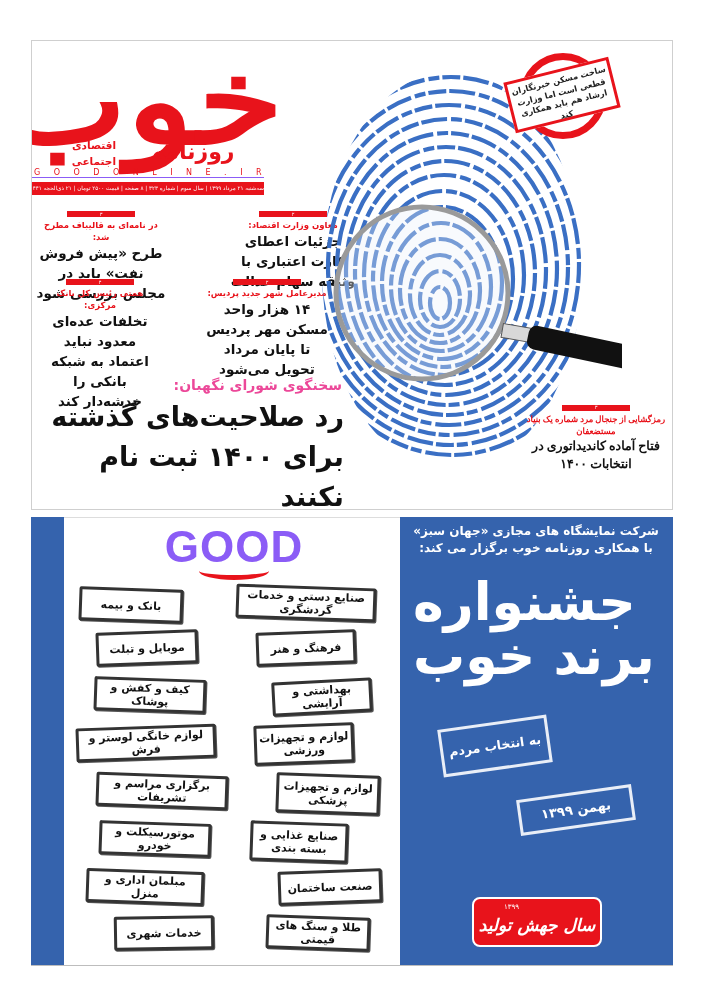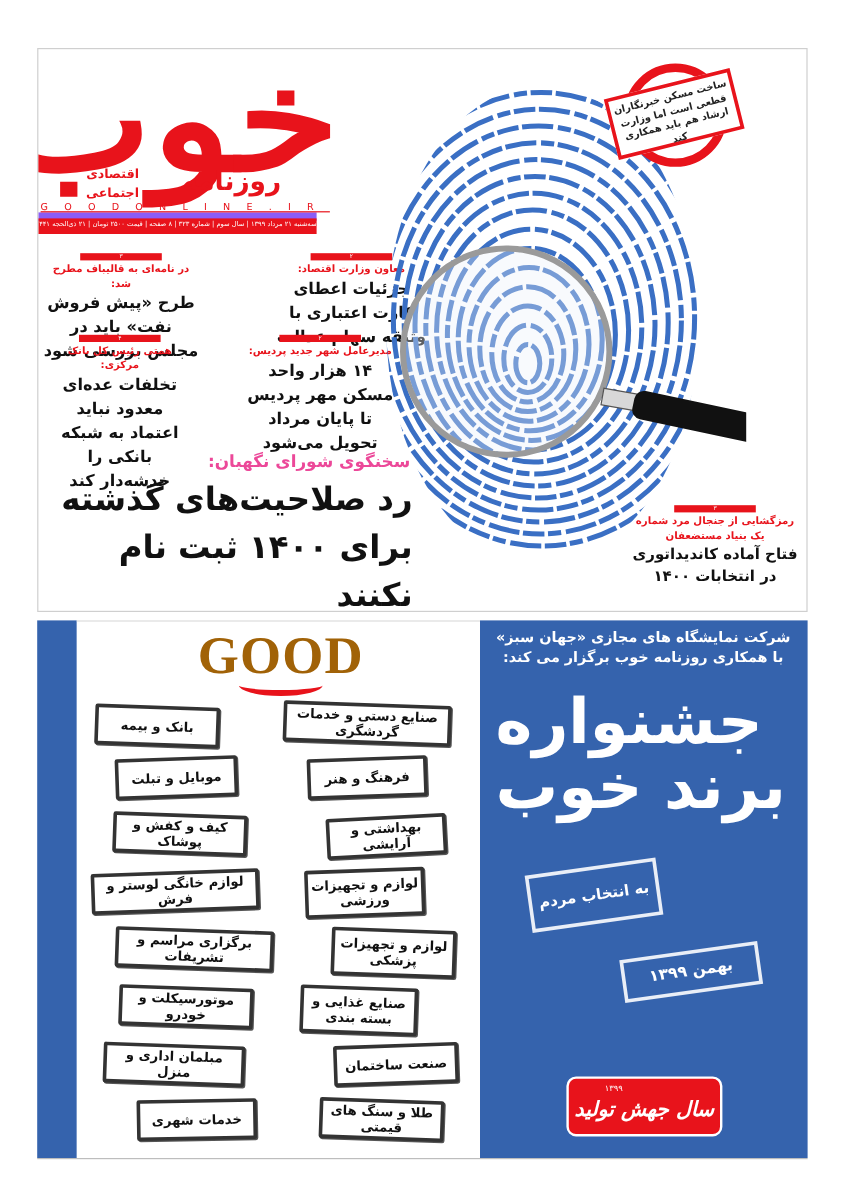--- a/index.html
+++ b/index.html
@@ -22,22 +22,21 @@
     position: absolute; left: 4px; top: 96px; width: 80px;
     color: #e8131b; font-size: 10.5px; font-weight: bold; line-height: 16px; text-align: right;
   }
   .logo-word {
     position: absolute; left: 120px; top: 98px; color: #e8131b;
     font-size: 22px; font-weight: bold;
   }
   .site-url {
     position: absolute; left: 0; top: 127px; width: 232px; direction: ltr;
     color: #e8131b; font-size: 8px; letter-spacing: 13.5px; padding-left: 2px;
-    border-bottom: 7px solid #8b5cf6;
-    text-decoration: underline;
+    border-bottom: 1px solid #8b5cf6;
   }
   .dateline {
     position: absolute; left: 0; top: 141px; width: 232px; height: 13px;
     background: #e8131b; color: #fff; font-size: 5.6px; line-height: 13px;
     text-align: center; white-space: nowrap; overflow: hidden;
   }
 
   .story { position: absolute; text-align: center; }
   .story .num {
     display: block; margin: 0 auto 2px; width: 68px; height: 6px; background: #e8131b;
@@ -63,35 +62,35 @@
   .stamp-ring {
     position: absolute; left: 14px; top: 4px; width: 86px; height: 86px;
     border: 7px solid #e8131b; border-radius: 50%;
   }
   .stamp-box {
     position: absolute; left: 2px; top: 20px; width: 108px; height: 52px;
     background: #fff; border: 3px solid #e8131b; transform: rotate(-14deg);
     color: #222; font-size: 8.2px; font-weight: bold; line-height: 11.5px; text-align: center;
     padding-top: 3px;
   }
-  .side-story { position: absolute; right: 6px; top: 380px; width: 140px; }
+  .side-story { position: absolute; right: 6px; top: 364px; width: 140px; font-family: Liberation Serif, serif; }
   .side-story .title { font-size: 12.5px; line-height: 18px; }
 
   
   .ad {
     position: absolute; left: 31px; top: 517px; width: 642px; height: 449px;
     border-bottom: 1.5px solid #bdbdbd;
   }
   .ad-left-strip { position: absolute; left: 0; top: 0; width: 33px; height: 448px; background: #3563ad; }
   .ad-white { position: absolute; left: 33px; top: 0; width: 336px; height: 448px; background: #fff; border-top: 1px solid #ddd; }
   .ad-blue { position: absolute; left: 369px; top: 0; width: 273px; height: 448px; background: #3563ad; }
 
   .good-logo {
     position: absolute; left: 70px; top: 4px; width: 200px; text-align: center; direction: ltr;
-    color: #a16207; font-family: Liberation Serif, serif; font-size: 44px; font-weight: bold;
+    color: #8b5cf6; font-family: Liberation Sans, sans-serif; font-size: 44px; font-weight: bold;
     letter-spacing: 1px; line-height: 50px;
   }
   .good-smile {
     position: absolute; left: 135px; top: 44px; width: 70px; height: 18px;
     border-bottom: 5px solid #e8131b; border-radius: 0 0 50% 50%;
   }
   .cat {
     position: absolute; height: 34px; background: #fff;
     border: 3px solid #333; border-radius: 2px;
     color: #111; font-size: 11px; font-weight: bold; text-align: center;

